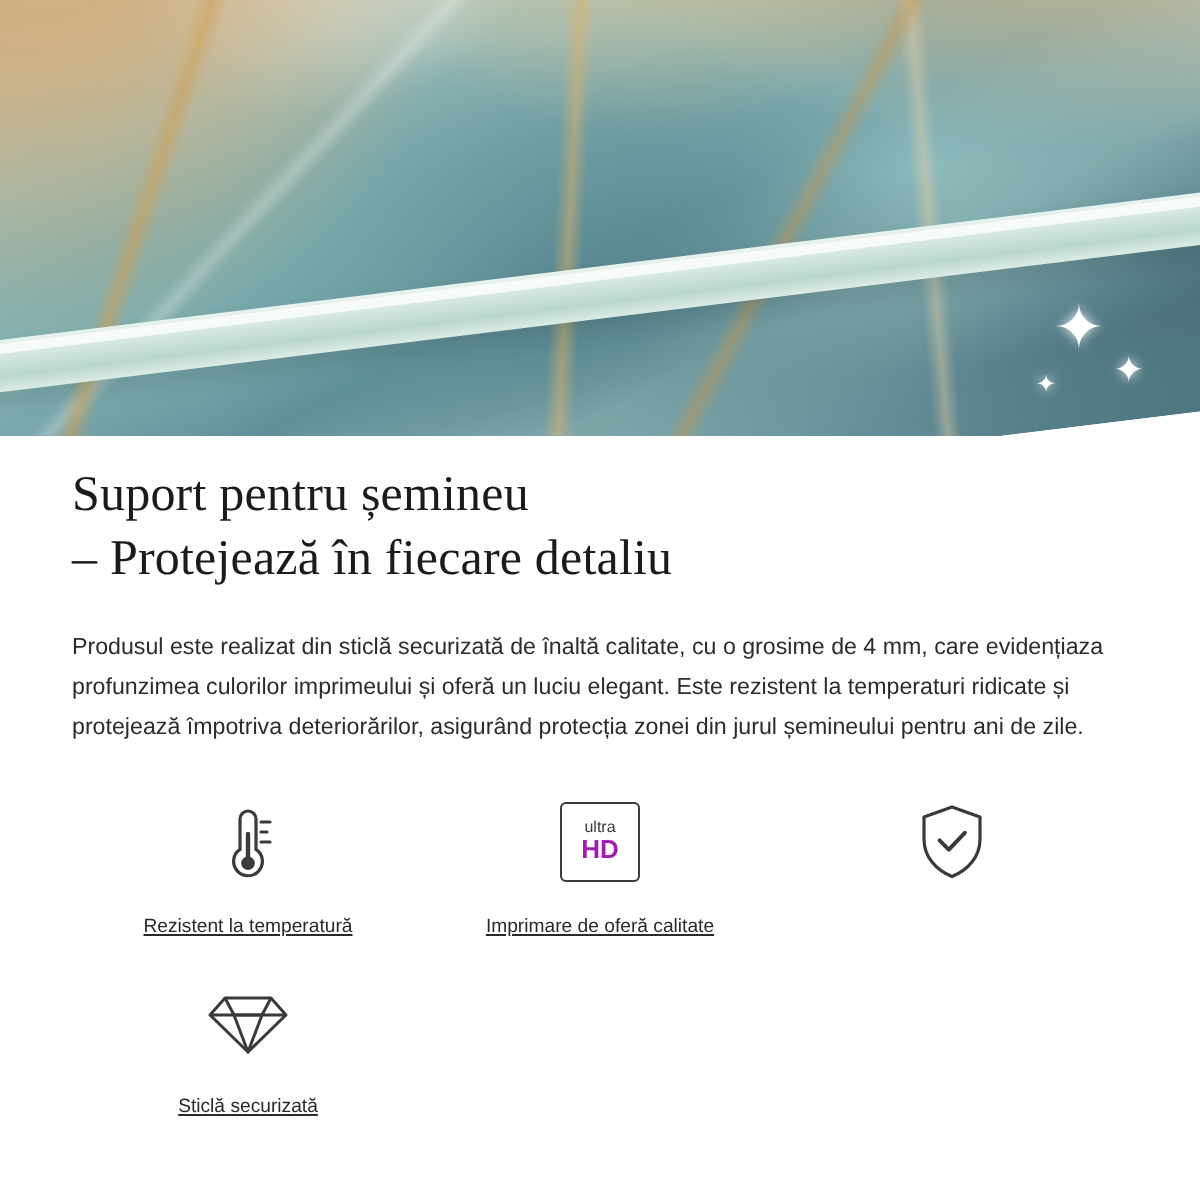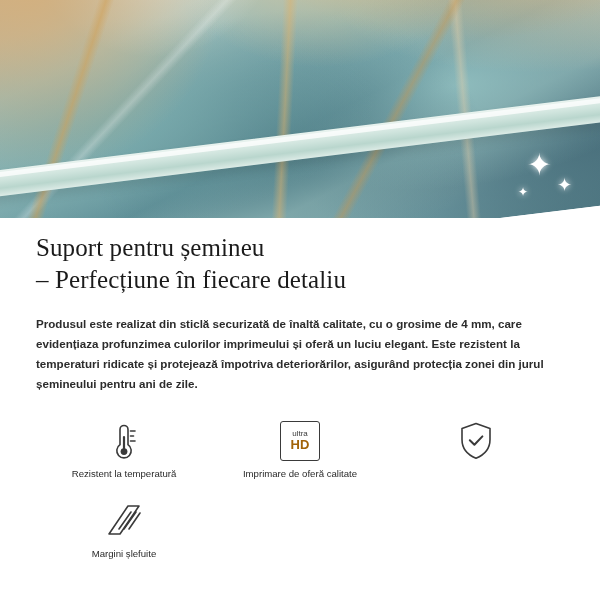--- a/index.html
+++ b/index.html
@@ -122,21 +122,20 @@
     letter-spacing: 0.1px;
   }
   .headline .line2 { display: block; }
 
   .body-copy {
     margin: 18px 0 0 0;
     font-size: 11.6px;
     line-height: 1.72;
     color: #2c2c2c;
     max-width: 528px;
-    font-weight: bold;
   }
 
   
   .features {
     margin-top: 24px;
     display: grid;
     grid-template-columns: repeat(3, 1fr);
     grid-row-gap: 18px;
     justify-items: center;
   }
@@ -144,24 +143,25 @@
     width: 176px;
     text-align: center;
   }
   .feature-icon {
     height: 46px;
     display: flex;
     align-items: center;
     justify-content: center;
   }
   .feature-label {
-    margin-top: 4px;
+    margin-top: 14px;
     font-size: 9.6px;
     color: #2a2a2a;
     line-height: 1.3;
+    text-decoration: underline;
   }
   svg { display: block; }
 </style>
 </head>
 <body>
 
 <div class="page">
 
   <div class="hero">
     <div class="hero-bg"></div>
@@ -173,21 +173,21 @@
     </div>
     <span class="sparkle s1">✦</span>
     <span class="sparkle s2">✦</span>
     <span class="sparkle s3">✦</span>
   </div>
 
   <div class="content">
 
     <h1 class="headline">
       <span>Suport pentru șemineu</span>
-      <span class="line2">– Perfecțiune în fiecare detaliu</span>
+      <span class="line2">– Protejează în fiecare detaliu</span>
     </h1>
 
     <p class="body-copy">Produsul este realizat din sticlă securizată de înaltă calitate, cu o grosime de 4 mm, care evidențiaza profunzimea culorilor imprimeului și oferă un luciu elegant. Este rezistent la temperaturi ridicate și protejează împotriva deteriorărilor, asigurând protecția zonei din jurul șemineului pentru ani de zile.</p>
 
     <div class="features">
 
       <div class="feature">
         <div class="feature-icon">
           <svg width="34" height="44" viewBox="0 0 34 44" fill="none" stroke="#3a3a3a" stroke-width="1.6" stroke-linecap="round">
             <path d="M17 6.5a4 4 0 0 1 4 4v15.2a7.2 7.2 0 1 1-8 0V10.5a4 4 0 0 1 4-4z"></path>
@@ -198,44 +198,44 @@
             <line x1="23.5" y1="22" x2="28" y2="22"></line>
           </svg>
         </div>
         <div class="feature-label">Rezistent la temperatură</div>
       </div>
 
       <div class="feature">
         <div class="feature-icon">
           <div style="width:38px;height:38px;border:1.6px solid #3a3a3a;border-radius:3px;display:flex;flex-direction:column;align-items:center;justify-content:center;">
             <span style="font-size:8px;color:#3a3a3a;line-height:1;">ultra</span>
-            <span style="font-size:13px;font-weight:bold;color:#a16207;line-height:1.05;">HD</span>
+            <span style="font-size:13px;font-weight:bold;color:#a21caf;line-height:1.05;">HD</span>
           </div>
         </div>
         <div class="feature-label">Imprimare de oferă calitate</div>
       </div>
 
       <div class="feature">
         <div class="feature-icon">
           <svg width="40" height="44" viewBox="0 0 40 44" fill="none" stroke="#3a3a3a" stroke-width="1.6" stroke-linejoin="round" stroke-linecap="round">
             <path d="M20 4.5 34 9.5v11c0 9-6 15.5-14 18.8C12 36 6 29.5 6 20.5v-11z"></path>
             <path d="M13.8 21.2l4.6 4.6 8-8.4" stroke-width="2"></path>
           </svg>
         </div>
       </div>
 
-
-      <div class="feature">
-        <div class="feature-icon">
-          <svg width="40" height="36" viewBox="0 0 40 36" fill="none" stroke="#3a3a3a" stroke-width="1.6" stroke-linecap="round" stroke-linejoin="round">
-            <path d="M5 31 24 3h11L16 31z"></path>
-            <path d="M15 26 27 9"></path>
-            <path d="M20 26 32 9"></path>
-            <path d="M25 26 36 10"></path>
+      <div class="feature">
+        <div class="feature-icon">
+          <svg width="44" height="40" viewBox="0 0 44 40" fill="none" stroke="#3a3a3a" stroke-width="1.5" stroke-linejoin="round">
+            <path d="M10.5 8h23l7.5 8.5L22 35 3 16.5z"></path>
+            <path d="M3 16.5h38"></path>
+            <path d="M10.5 8 15 16.5 22 35 29 16.5 33.5 8"></path>
+            <path d="M15 16.5h14"></path>
           </svg>
         </div>
-        <div class="feature-label">Margini șlefuite</div>
-      </div>
+        <div class="feature-label">Sticlă securizată</div>
+      </div>
+
 
 
     </div>
   </div>
 </div>
 
 </body></html>

